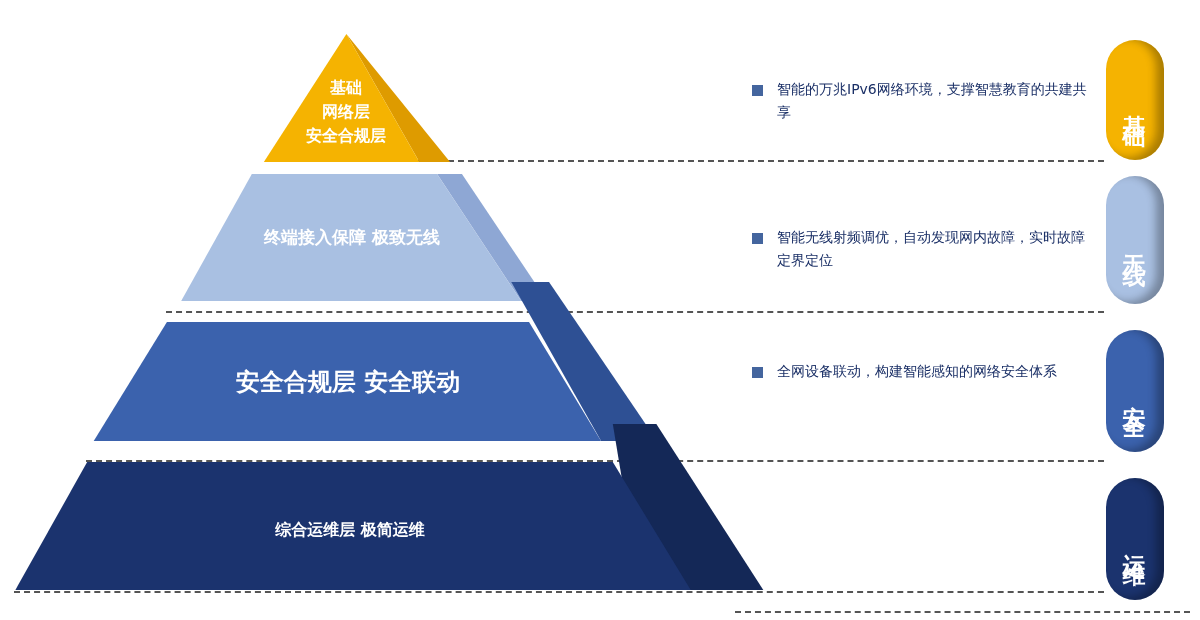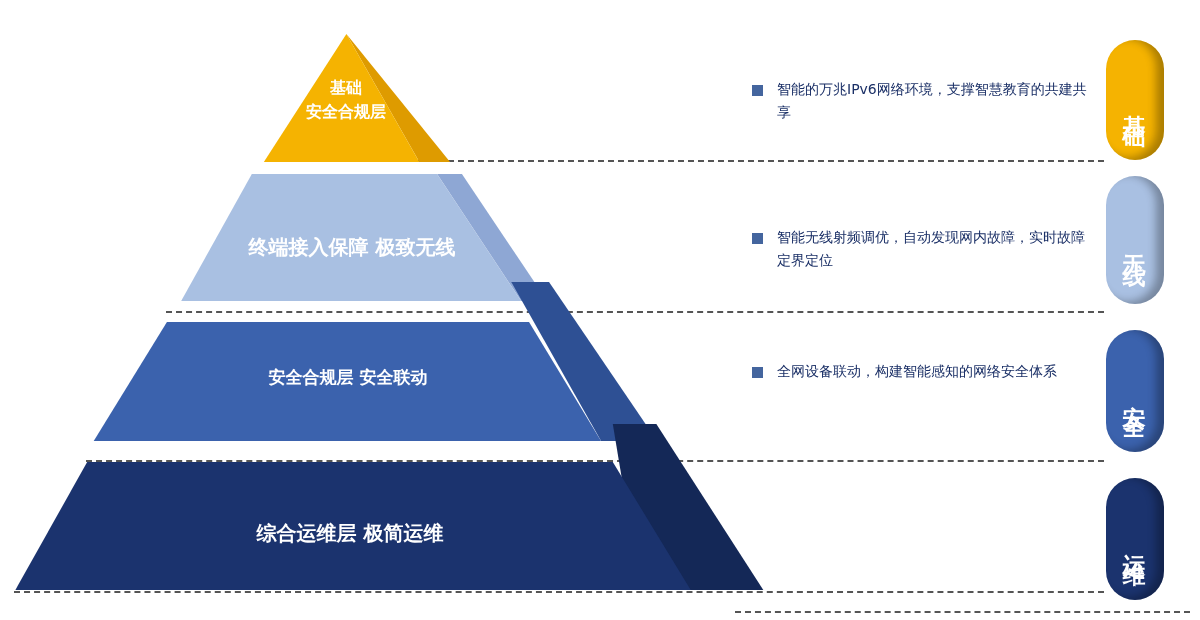--- a/index.html
+++ b/index.html
@@ -23,31 +23,31 @@
   .label{position:absolute;color:#fff;font-weight:bold;text-align:center;}
 
   .layer1{left:260px;top:34px;width:192px;height:128px;}
   .layer1 .front{clip-path:polygon(45% 0%, 2% 100%, 83% 100%);}
   .layer1 .side{clip-path:polygon(45% 0%, 83% 100%, 99% 100%);}
   .layer1 .label{left:0;width:172px;top:42px;font-size:16px;line-height:1.5;}
 
   .layer2{left:172px;top:170px;width:382px;height:133px;}
   .layer2 .front{clip-path:polygon(20.9% 3%, 69.4% 3%, 91.4% 98.5%, 2.4% 98.5%);}
   .layer2 .side{clip-path:polygon(69.4% 3%, 75.9% 3%, 98.2% 98.5%, 91.4% 98.5%);}
-  .layer2 .label{left:10px;width:340px;top:56px;font-size:20px;margin-top:8px;}
+  .layer2 .label{left:10px;width:340px;top:56px;font-size:17px;}
 
   .layer3{left:88px;top:280px;width:572px;height:163px;}
   .layer3 .front{clip-path:polygon(13.8% 25.8%, 77.1% 25.8%, 89.7% 98.8%, 1% 98.8%);}
   .layer3 .side{clip-path:polygon(74% 1.2%, 80.6% 1.2%, 99.5% 98.8%, 89.7% 98.8%);}
-  .layer3 .label{left:10px;width:500px;top:86px;font-size:17px;}
+  .layer3 .label{left:10px;width:500px;top:86px;font-size:24px;}
 
   .layer4{left:10px;top:420px;width:764px;height:173px;}
   .layer4 .front{clip-path:polygon(10.1% 24.3%, 78.9% 24.3%, 89.1% 98.3%, 0.7% 98.3%);}
   .layer4 .side{clip-path:polygon(78.9% 2.3%, 84.6% 2.3%, 98.6% 98.3%, 82.5% 98.3%);}
-  .layer4 .label{left:20px;width:640px;top:100px;font-size:20px;}
+  .layer4 .label{left:20px;width:640px;top:100px;font-size:16px;}
 
   
   .note{position:absolute;display:flex;align-items:flex-start;width:340px;}
   .note .bullet{flex:0 0 auto;width:11px;height:11px;margin:7px 14px 0 0;background:#44659E;}
   .note .note-text{margin:0;width:312px;font-size:14px;line-height:1.65;color:#1A2F66;}
   .note1{left:752px;top:78px;}
   .note2{left:752px;top:226px;}
   .note3{left:752px;top:360px;}
   .note4{left:752px;top:503px;}
 
@@ -76,20 +76,21 @@
   <div class="dotline dl2" style="border-top-color: rgb(85, 85, 85);"></div>
   <div class="dotline dl3" style="border-top-color: rgb(85, 85, 85);"></div>
   <div class="dotline dl4" style="border-top-color: rgb(85, 85, 85);"></div>
   <div class="dotline dl5" style="border-top-color: rgb(85, 85, 85);"></div>
 
   <div class="layer layer1">
     <div class="face side" style="background-color: rgb(222, 155, 0);"></div>
     <div class="face front" style="background-color: rgb(245, 179, 1);"></div>
     <div class="label">
       <div>基础</div>
+      <div>网络层</div>
       <div>安全合规层</div>
     </div>
   </div>
 
   <div class="layer layer2">
     <div class="face side" style="background-color: rgb(142, 167, 212);"></div>
     <div class="face front" style="background-color: rgb(169, 192, 226);"></div>
     <div class="label">终端接入保障 极致无线</div>
   </div>
 

